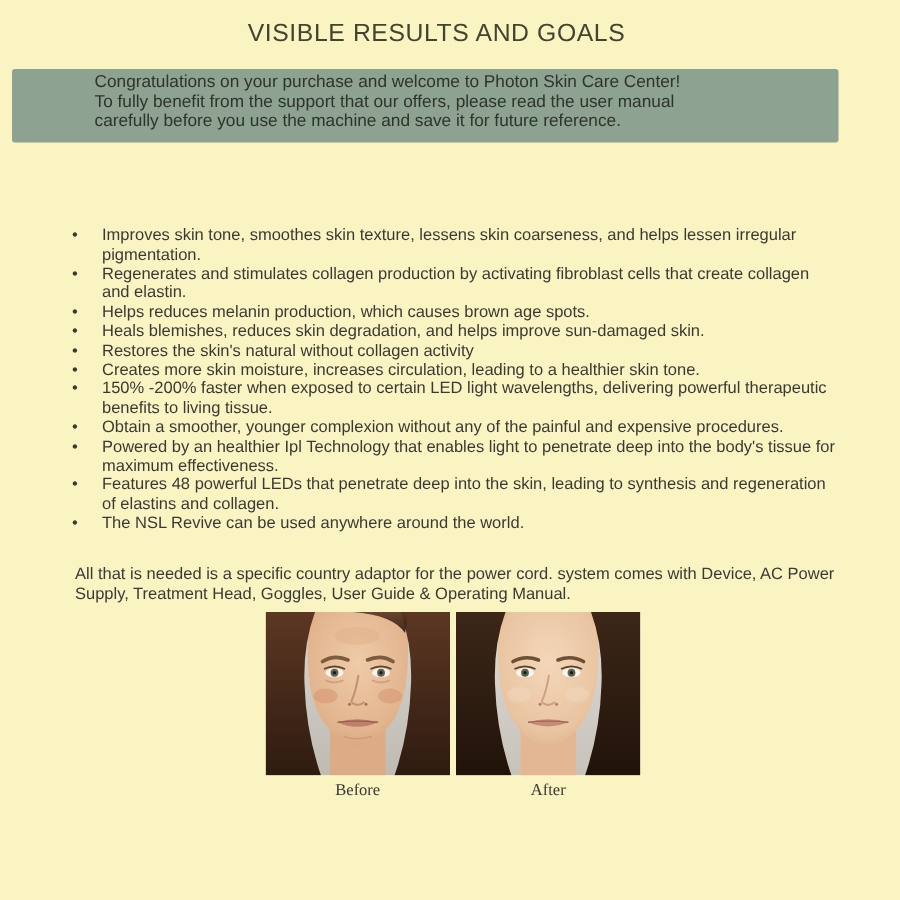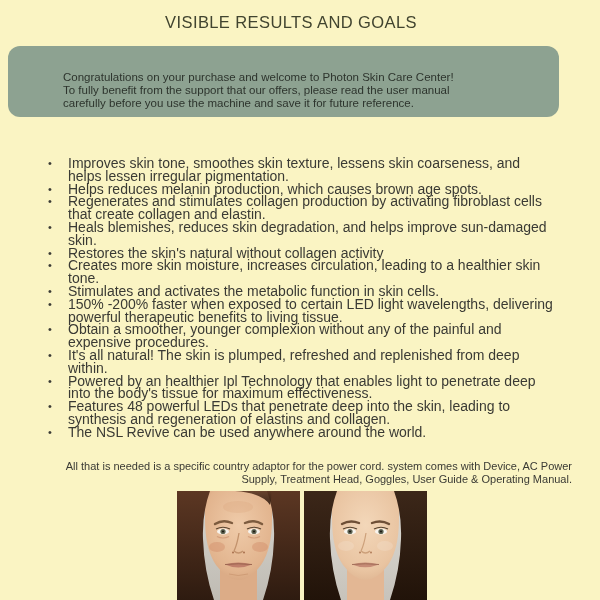--- a/index.html
+++ b/index.html
@@ -23,32 +23,32 @@
     padding-top: 13px;
     text-align: center;
     font-size: 16.5px;
     letter-spacing: 0.4px;
     color: #41442F;
     font-weight: 400;
   }
   .welcome-box {
     margin: 14px 23px 0 8px;
     background: #8DA291;
-    border-radius: 12px;
-    padding: 25px 14px 7px 55px;
+    border-radius: 2px;
+    padding: 3px 14px 7px 55px;
     font-size: 11.5px;
     line-height: 13px;
     color: #2D342D;
   }
   .welcome-line { white-space: nowrap; }
   .benefits-list {
     list-style: none;
-    margin: 40px 25px 0 48px;
+    margin: 56px 25px 0 48px;
     padding: 0;
-    font-size: 14px;
+    font-size: 11px;
     line-height: 12.8px;
     color: #3A3A34;
   }
   .benefits-list li {
     position: relative;
     padding-left: 20px;
     max-width: 507px;
   }
   .benefits-list li::before {
     content: "\2022";
@@ -57,21 +57,20 @@
     top: 0;
     font-size: 11px;
     color: #3A3A34;
   }
   .package-note {
     margin: 21px 10px 0 50px;
     max-width: 540px;
     font-size: 11px;
     line-height: 13px;
     color: #3A3A34;
-    text-align: right;
   }
   .comparison {
     position: relative;
     left: 11px;
     margin-top: 5px;
     display: flex;
     justify-content: center;
     gap: 4px;
   }
   .photo-frame {
@@ -87,46 +86,45 @@
     display: flex;
     justify-content: center;
     gap: 4px;
     font-size: 11px;
     color: #3A3A34;
   }
   .comparison-labels span {
     display: inline-block;
     width: 123px;
     text-align: center;
+    font-family: Liberation Serif, serif;
   }
 </style>
 </head>
 <body>
 
 <div class="page">
 
   <div class="page-title">VISIBLE RESULTS AND GOALS</div>
 
   <div class="welcome-box">
     <div class="welcome-line">Congratulations on your purchase and welcome to Photon Skin Care Center!</div>
     <div class="welcome-line">To fully benefit from the support that our offers, please read the user manual</div>
     <div class="welcome-line">carefully before you use the machine and save it for future reference.</div>
   </div>
 
   <ul class="benefits-list">
     <li>Improves skin tone,  smoothes skin texture, lessens skin coarseness, and helps lessen irregular pigmentation.</li>
+    <li>Regenerates and stimulates collagen production by activating fibroblast cells that create collagen and elastin.</li>
     <li>Helps reduces melanin production, which causes brown age spots.</li>
-    <li>Regenerates and stimulates collagen production by activating fibroblast cells that create collagen and elastin.</li>
     <li>Heals blemishes, reduces skin degradation, and helps improve sun-damaged skin.</li>
     <li>Restores the skin's natural without collagen activity</li>
     <li>Creates more skin moisture, increases circulation, leading to a healthier skin tone.</li>
-    <li>Stimulates and activates the metabolic function in skin cells.</li>
     <li>150% -200% faster when exposed to certain LED light wavelengths, delivering powerful therapeutic benefits to living tissue.</li>
     <li>Obtain a smoother, younger complexion without any of the painful and expensive procedures.</li>
-    <li>It's all natural! The skin is plumped, refreshed and replenished from deep within.</li>
     <li>Powered by an healthier Ipl Technology that enables light to penetrate deep into the body's tissue for maximum effectiveness.</li>
     <li>Features 48 powerful LEDs that penetrate deep into the skin, leading to synthesis and regeneration of elastins and collagen.</li>
     <li>The NSL Revive can be used anywhere around the world.</li>
   </ul>
 
   <div class="package-note">All that is needed is a specific country adaptor for the power cord. system comes with Device, AC Power Supply, Treatment Head, Goggles, User Guide &amp; Operating Manual.</div>
 
   <div class="comparison">
 
     <span class="photo-frame">

